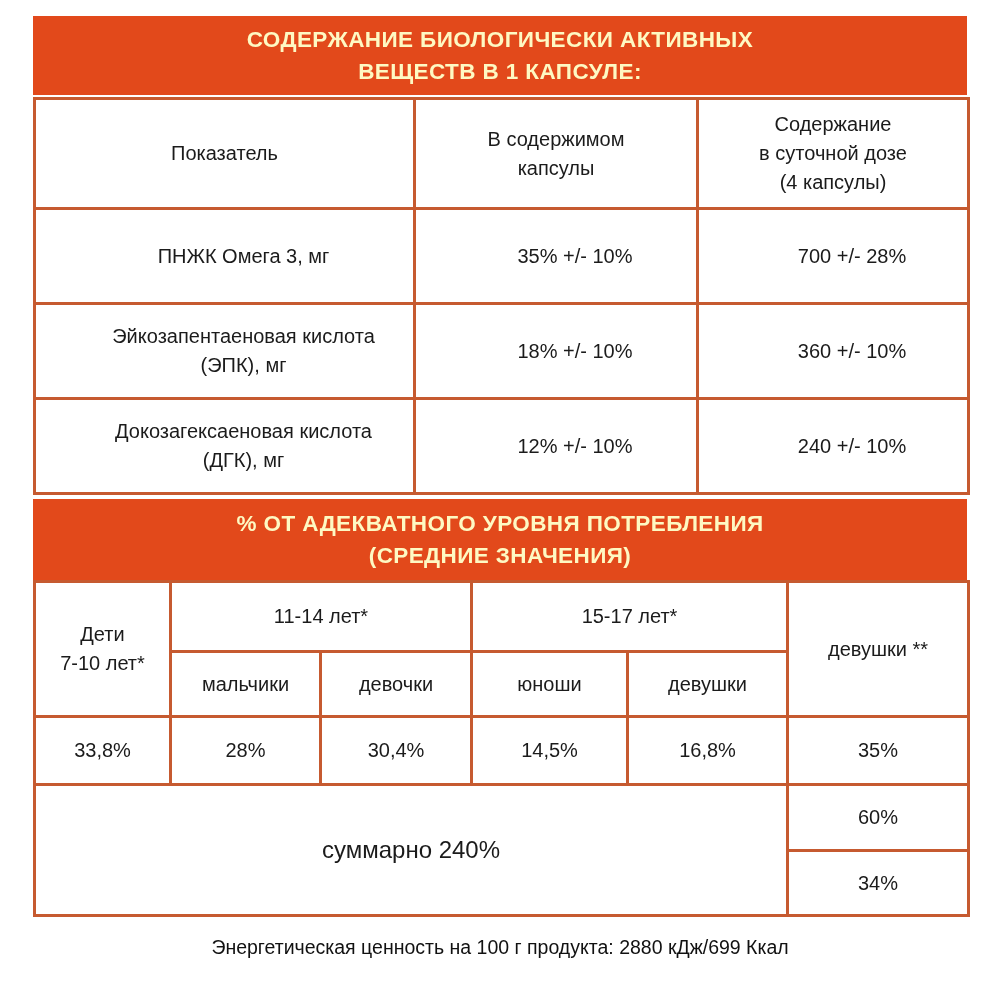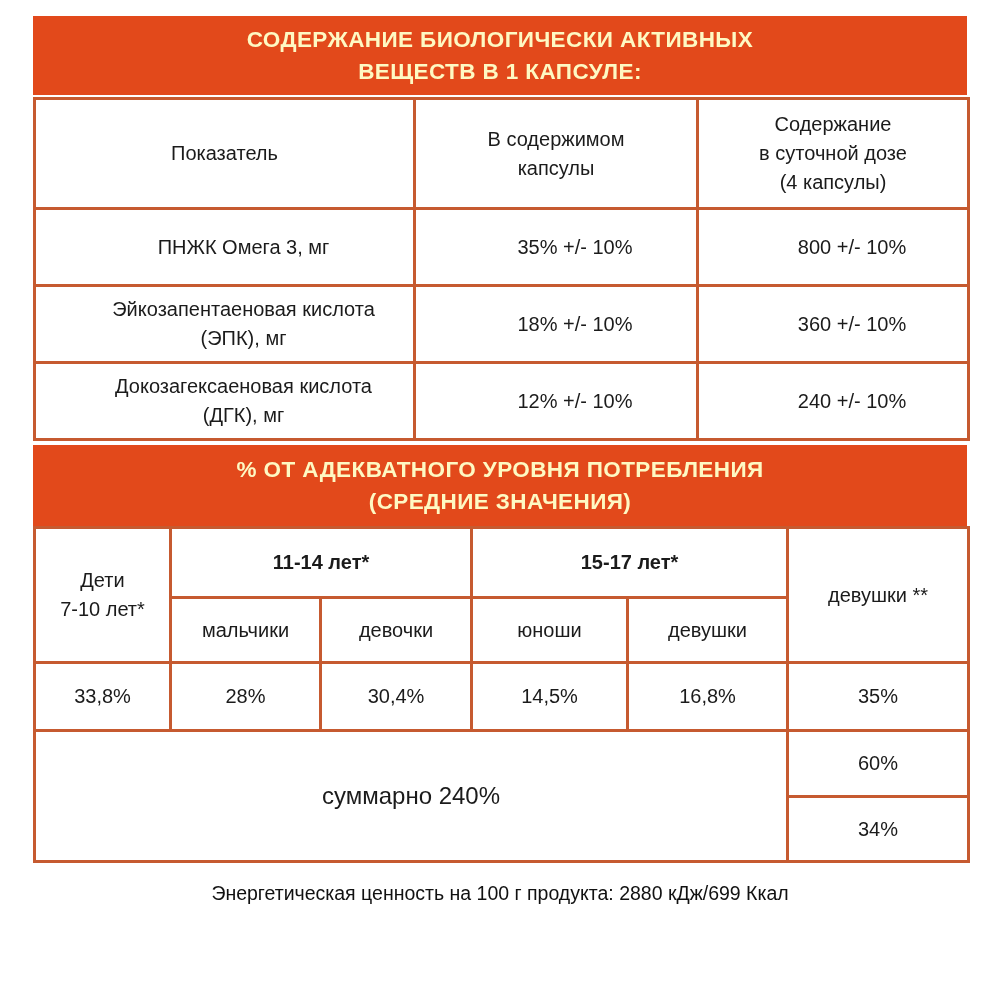--- a/index.html
+++ b/index.html
@@ -35,23 +35,23 @@
   td {
     border: 3px solid #C65A30;
     text-align: center;
     vertical-align: middle;
     font-size: 20px;
     line-height: 1.45;
     white-space: pre-line;
     background: #ffffff;
   }
   .t1 .hrow td { height: 110px; }
-  .t1 .drow td { height: 77px; padding-left: 38px; }
+  .t1 .drow td { height: 95px; padding-left: 38px; }
 
-  .t2 .grp { font-weight: 700; }
+  .t2 .grp { font-weight: 400; }
   .t2 .r1 td { height: 70px; }
   .t2 .r2 td { height: 65px; }
   .t2 .r3 td { height: 68px; }
   .t2 .r4 td { height: 66px; }
   .t2 .r5 td { height: 65px; }
   .t2 .total-cell { font-size: 24px; }
 
   .footer {
     margin-top: 17px;
     text-align: center;
@@ -79,21 +79,21 @@
         <td>Показатель</td>
         <td>В содержимом
 капсулы</td>
         <td>Содержание
 в суточной дозе
 (4 капсулы)</td>
       </tr>
       <tr class="drow">
         <td>ПНЖК Омега 3, мг</td>
         <td>35% +/- 10%</td>
-        <td>800 +/- 10%</td>
+        <td>700 +/- 28%</td>
       </tr>
       <tr class="drow">
         <td>Эйкозапентаеновая кислота
 (ЭПК), мг</td>
         <td>18% +/- 10%</td>
         <td>360 +/- 10%</td>
       </tr>
       <tr class="drow">
         <td>Докозагексаеновая кислота
 (ДГК), мг</td>

